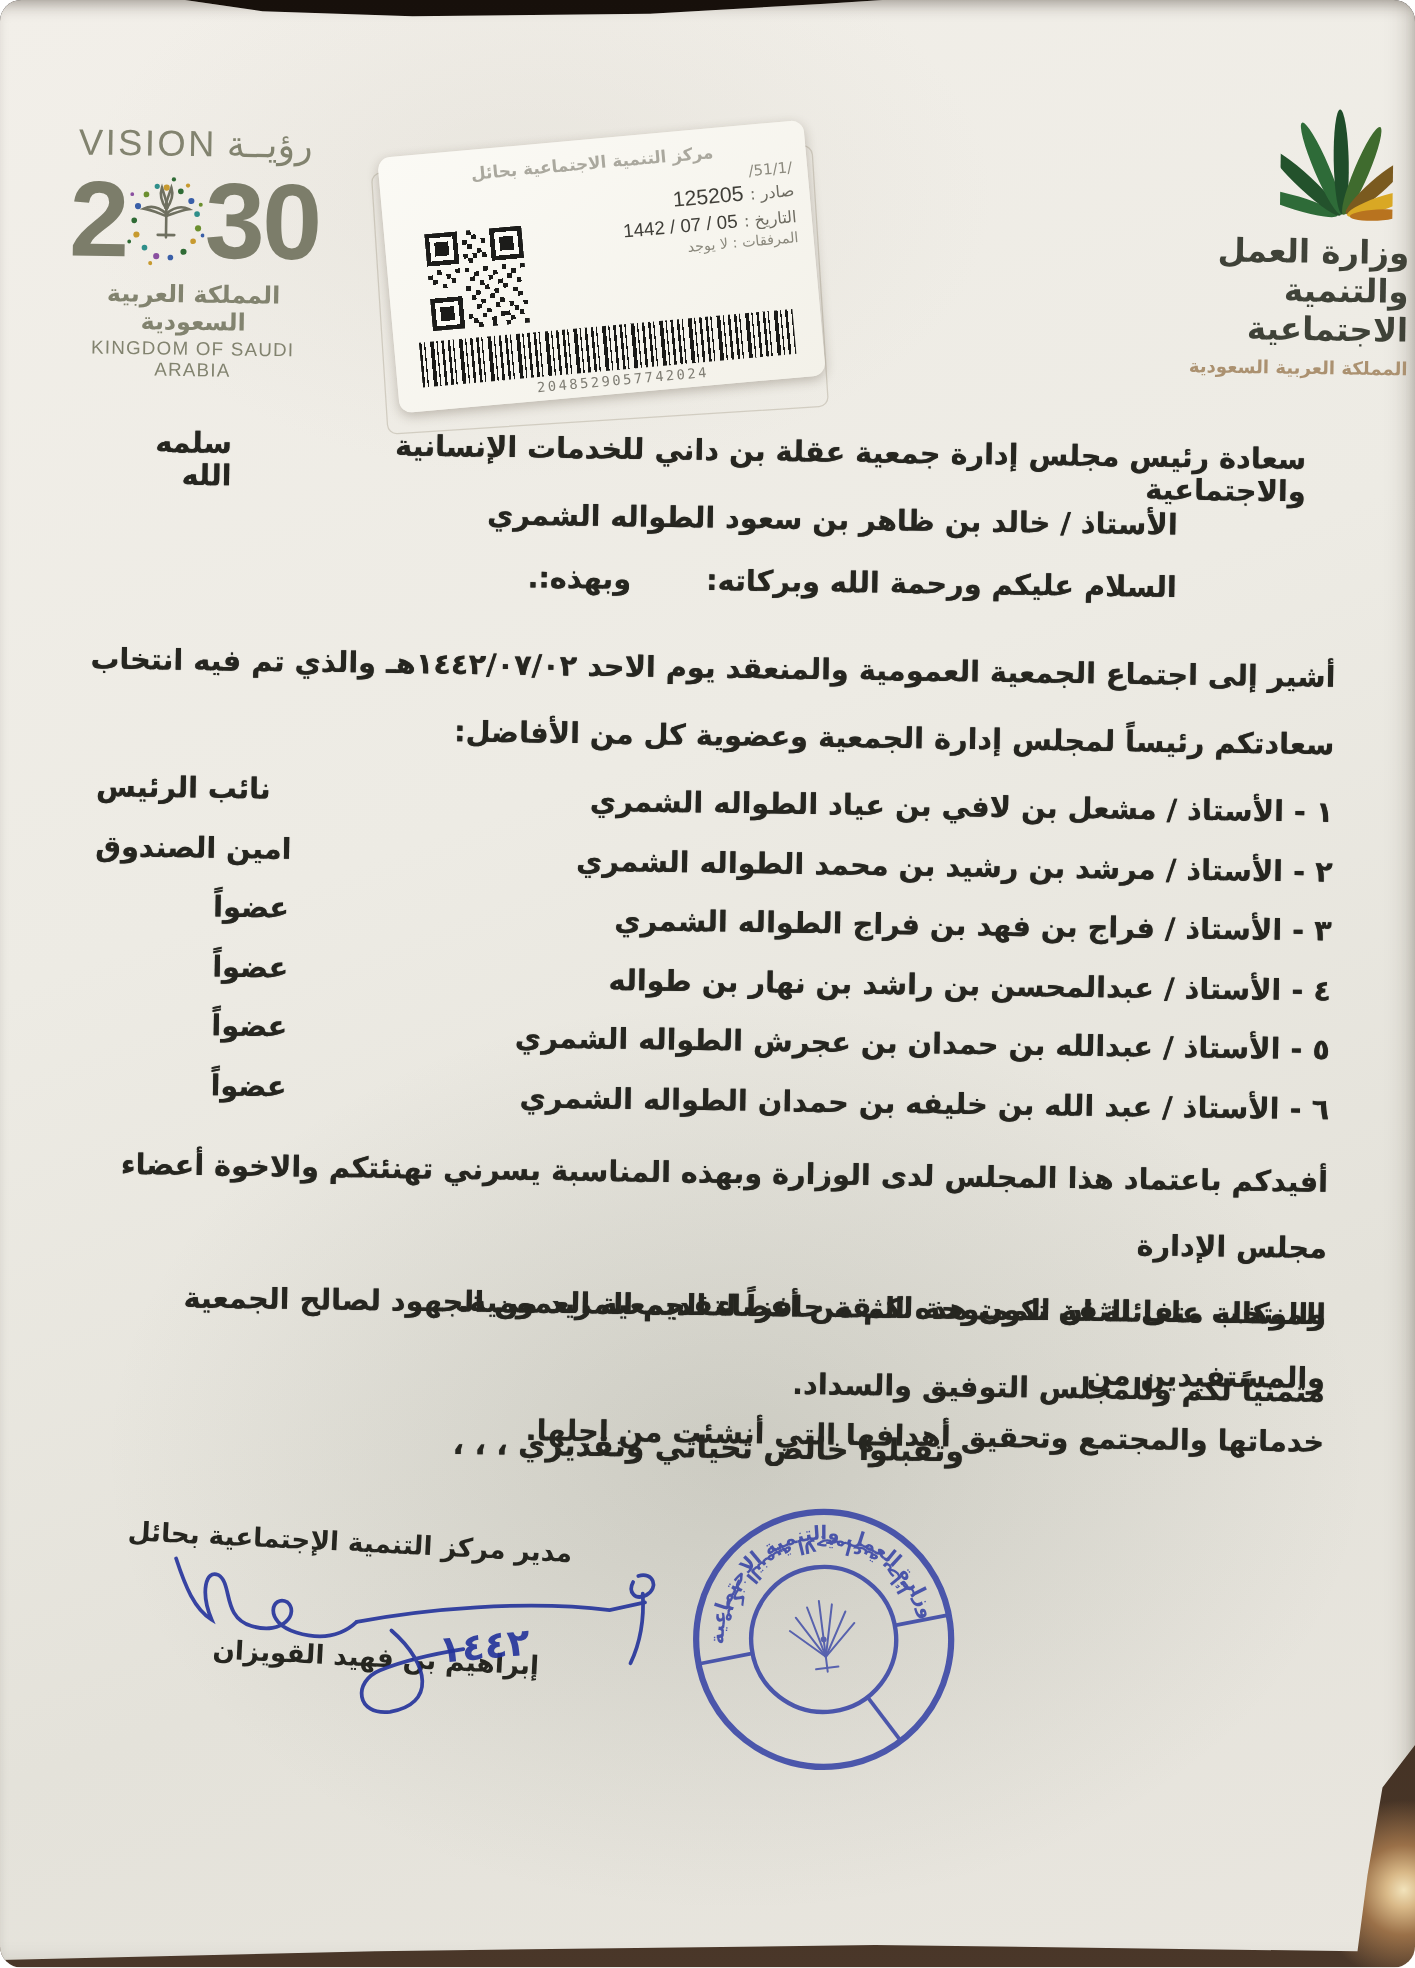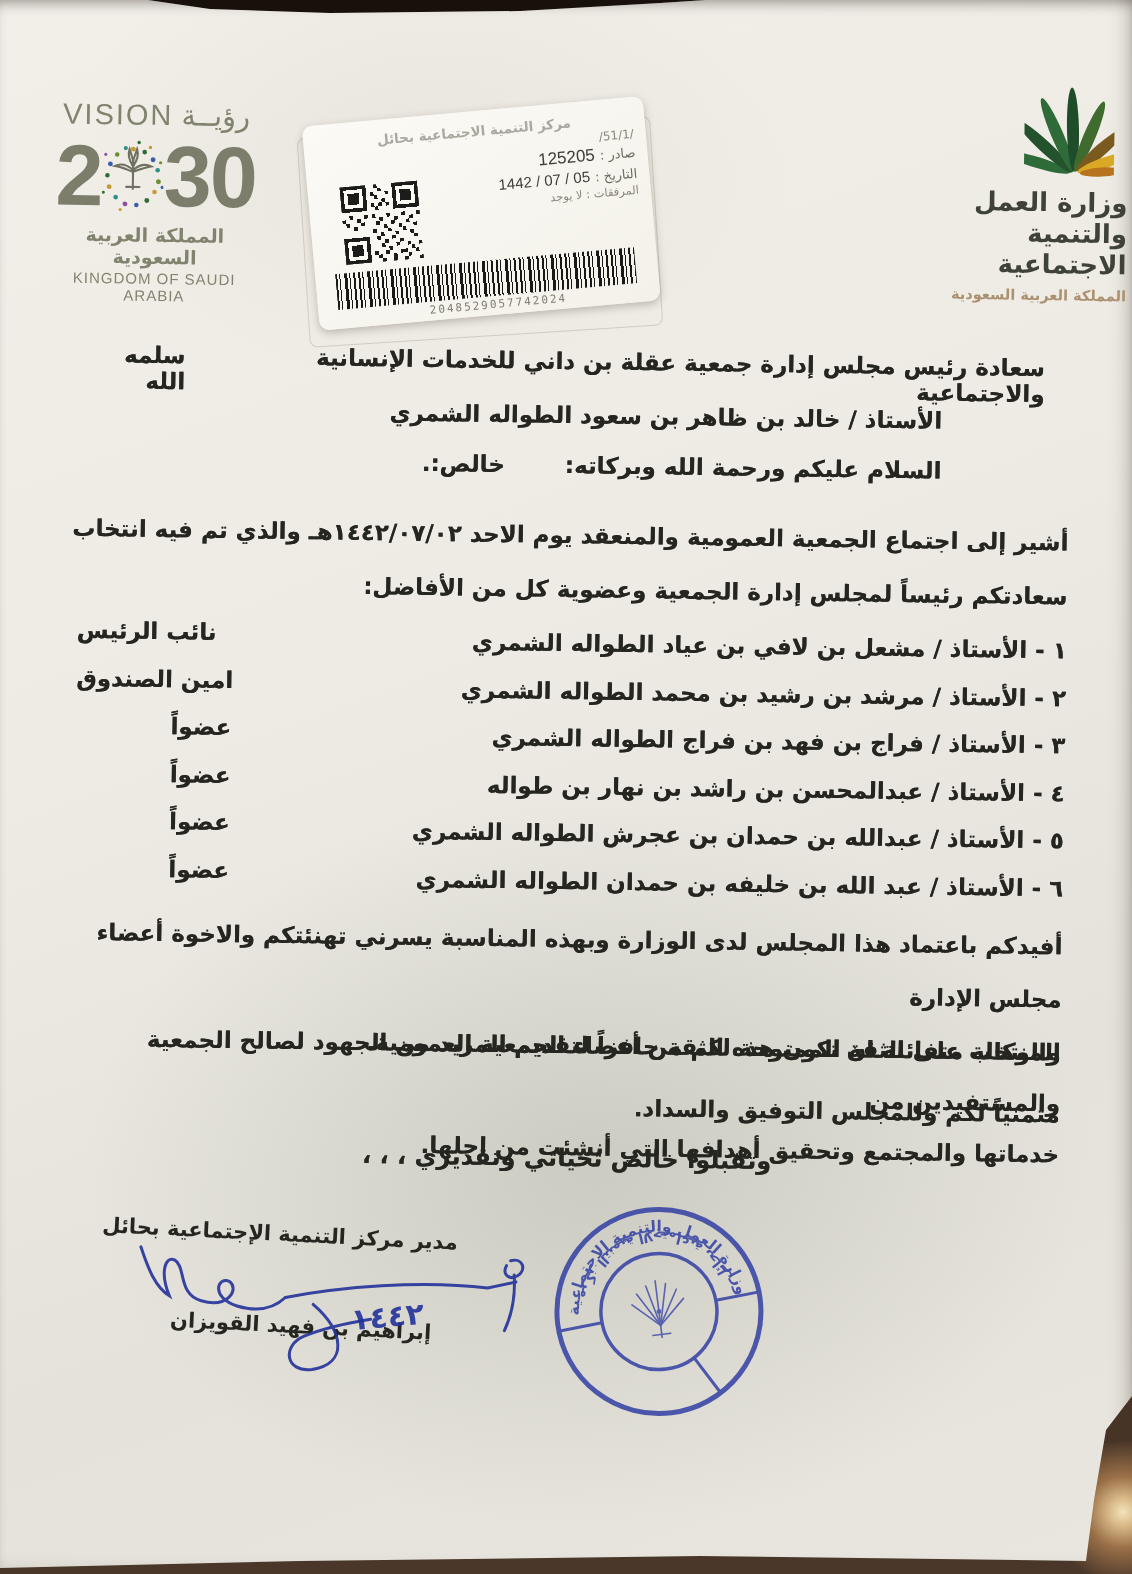--- a/index.html
+++ b/index.html
@@ -2,20 +2,21 @@
 <html lang="ar"><head>
 <meta charset="utf-8">
 <style>
   html,body{margin:0;padding:0;}
   .screen{
     position:relative;width:1132px;height:1574px;overflow:hidden;
     font-family:"DejaVu Sans",sans-serif;
     background:
       radial-gradient(circle at 1123px 1512px,#f2e3bb 0px,#d9b988 14px,#9a7048 36px,rgba(90,60,40,0) 72px),
       linear-gradient(180deg,#17100b 0%,#241811 30%,#3c2b1e 65%,#4a3729 100%);
+    border-radius: 17px;
   }
   .paper{
     position:absolute;inset:0;
     clip-path:polygon(0px 0px,148px 0px,210px 9px,330px 13px,520px 11px,660px 3px,706px 0px,
       1132px 0px,1132px 1396px,1106px 1430px,1094px 1500px,1086px 1561px,
       700px 1556px,300px 1561px,0px 1568px);
     background:
       radial-gradient(ellipse 720px 520px at 52% 74%,rgba(116,120,106,.22),transparent 70%),
       radial-gradient(ellipse 520px 320px at 38% 10%,rgba(214,210,200,.30),transparent 70%),
       linear-gradient(160deg,#f2efe9 0%,#edebe4 40%,#e4e2da 72%,#e9e6df 100%);
@@ -248,21 +249,21 @@
     </div>
 
     <div class="body">
       <div class="line salutation">
         <span class="r1">سعادة رئيس مجلس إدارة جمعية عقلة بن داني للخدمات الإنسانية والاجتماعية</span>
         <span class="hon">سلمه الله</span>
       </div>
       <div class="line recipient">الأستاذ / خالد بن ظاهر بن سعود الطواله الشمري</div>
       <div class="line greet">
         <span>السلام عليكم ورحمة الله وبركاته:</span>
-        <span class="after">خالص:.</span>
+        <span class="after">وبهذه:.</span>
       </div>
 
       <div class="para intro">
         <div>أشير إلى اجتماع الجمعية العمومية والمنعقد يوم الاحد ١٤٤٢/٠٧/٠٢هـ والذي تم فيه انتخاب</div>
         <div>سعادتكم رئيساً لمجلس إدارة الجمعية وعضوية كل من الأفاضل:</div>
       </div>
 
       <div class="members">
         <div class="member-row">
           <span>١ - الأستاذ / مشعل بن لافي بن عياد الطواله الشمري</span>

